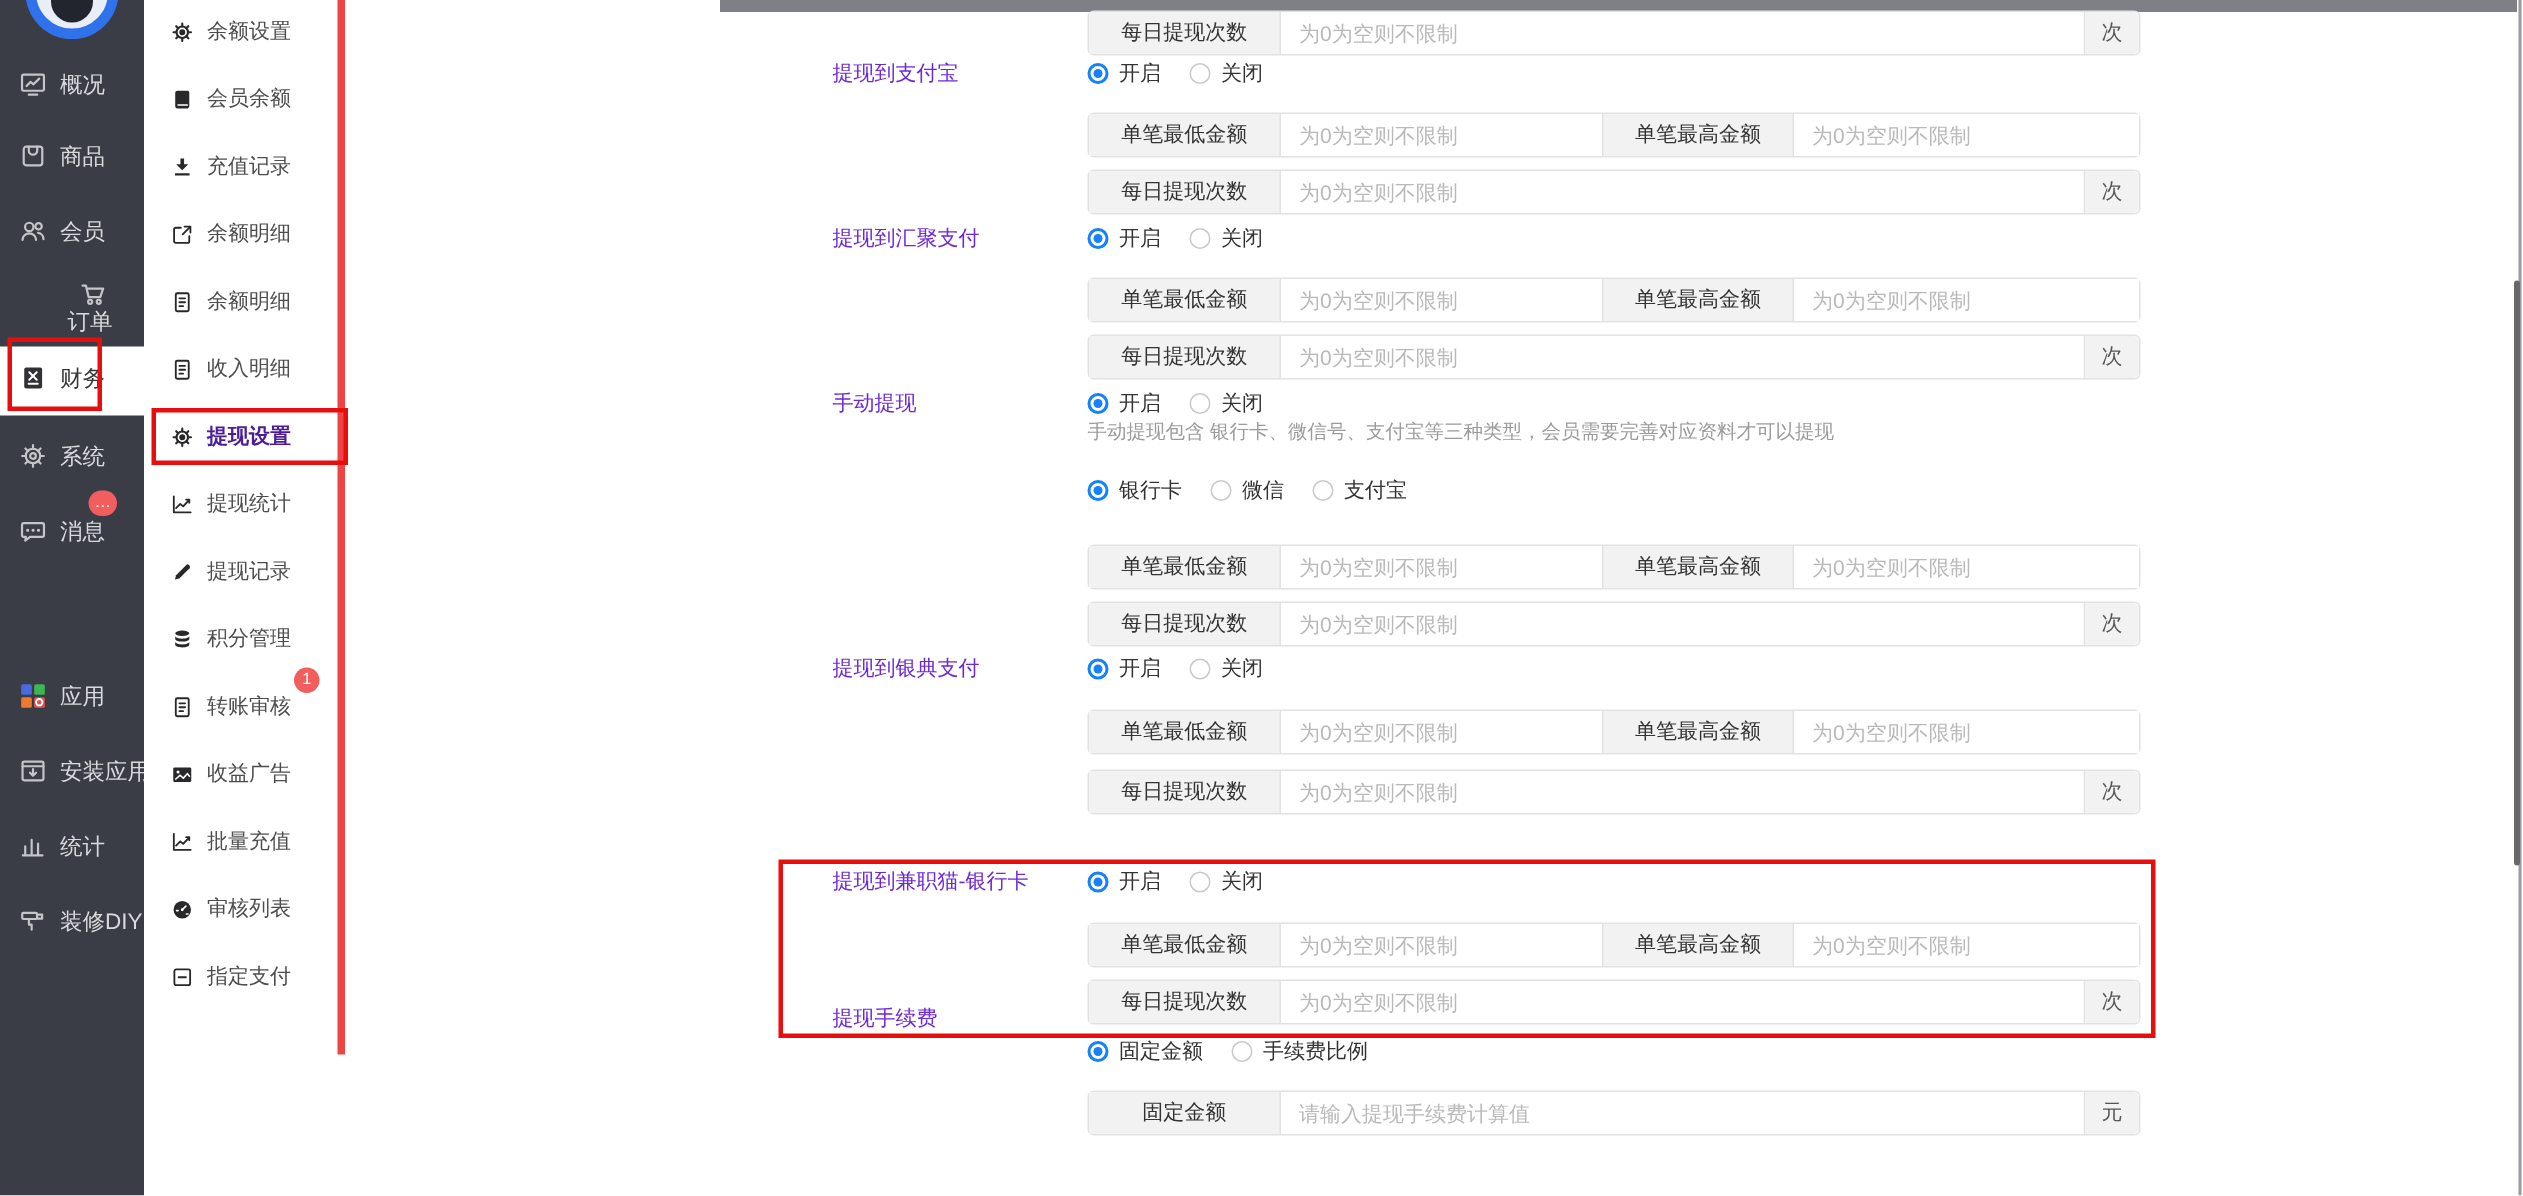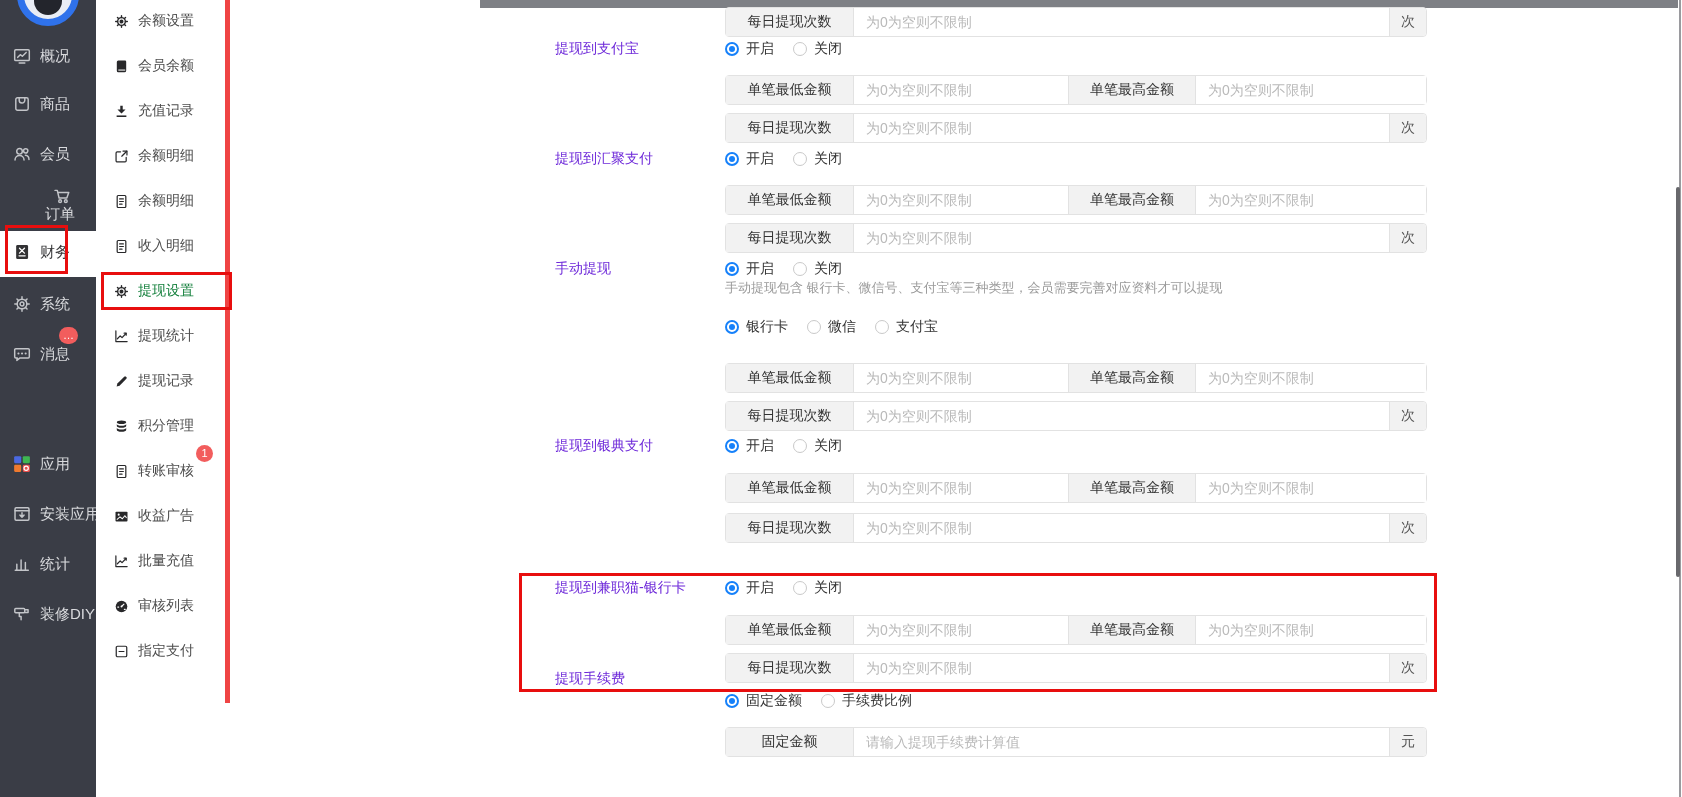--- a/index.html
+++ b/index.html
@@ -28,21 +28,21 @@
   .icon svg{width:100%;height:100%;display:block}
   .badge{position:absolute;min-width:17px;height:17px;border-radius:9px;background:var(--badge);
     color:#fff;font-size:11px;line-height:16px;text-align:center;padding:0 4px;z-index:5}
 
   
   #submenu{position:absolute;left:96px;top:0;width:134px;height:703px;background:#fff;
     border-right:5px solid #ef4444}
   .sm-item{position:absolute;left:0;width:134px;height:30px;display:flex;align-items:center;
     color:#4d4d4d;font-size:14px;cursor:pointer;white-space:nowrap}
   .sm-item .icon{width:15px;height:15px;margin:0 9px 0 18px;color:#28282a;flex:0 0 auto}
-  .sm-item.active{color:#15803d;font-weight:normal}
+  .sm-item.active{color:#4c1d95;font-weight:bold}
 
   
   .annot{position:absolute;border:3px solid var(--annot);background:transparent;pointer-events:none;z-index:9}
 
   
   #content{position:absolute;left:230px;top:0;width:1448px;height:797px;background:#fff}
   #topbar{position:absolute;left:250px;top:0;right:0;height:8px;background:var(--topbar)}
 
   .flabel{position:absolute;left:325px;transform:translateY(-50%);font-size:14px;color:#6d28d9;white-space:nowrap}
   .fhelp{position:absolute;left:495px;transform:translateY(-50%);font-size:13px;color:#9b9b9b;white-space:nowrap}

